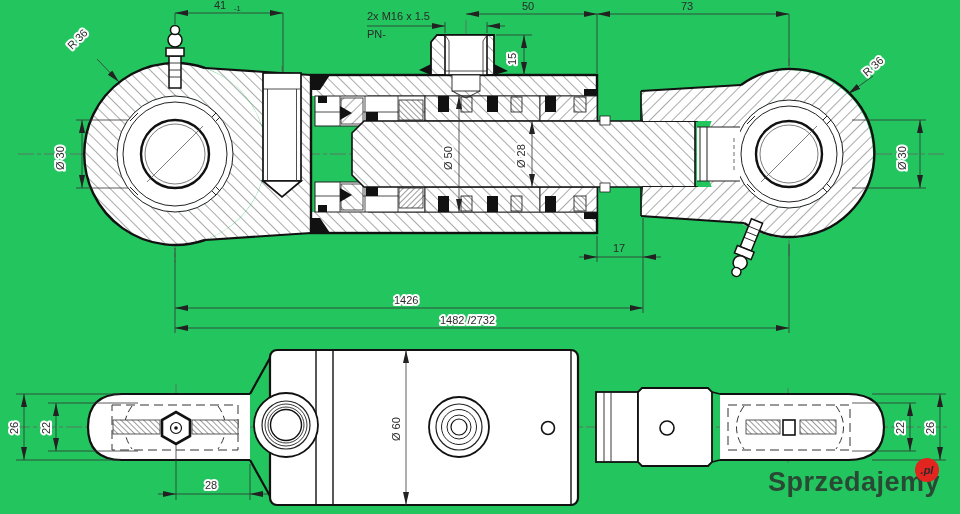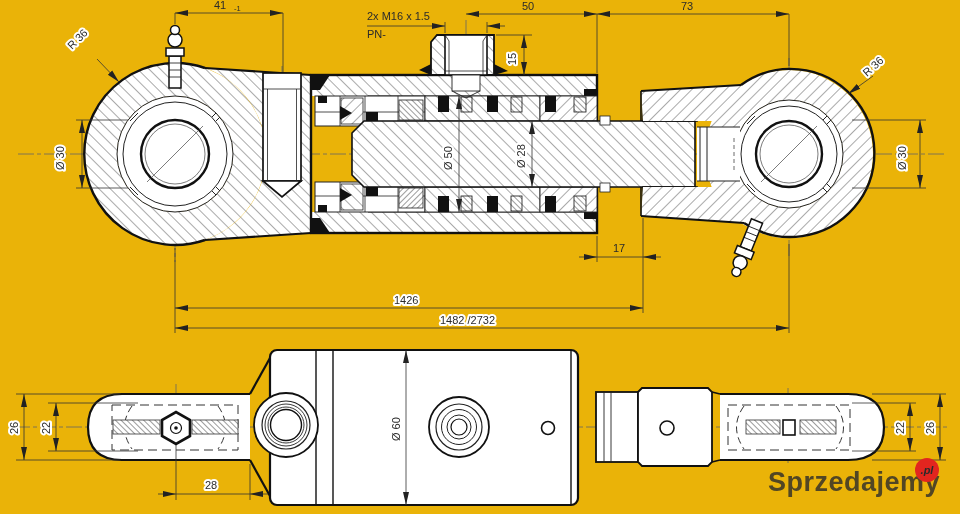--- a/index.html
+++ b/index.html
@@ -1,16 +1,16 @@
 <!DOCTYPE html>
 <html><head>
 <meta charset="utf-8">
 <style>
   html,body{margin:0;padding:0;background:#ffffff;}
-  .sheet{width:960px;height:514px;background:#eab308;position:relative;overflow:hidden;}
+  .sheet{width:960px;height:514px;background:#22c55e;position:relative;overflow:hidden;}
   svg{display:block;}
   text{font-family:"Liberation Sans", sans-serif;fill:#2b2b2b;}
   .dim{font-size:11px;}
   .dimsmall{font-size:7.5px;}
   .halo{paint-order:stroke;stroke:#ffffff;stroke-width:4px;stroke-linejoin:round;}
   .wm{font-size:27px;font-weight:bold;letter-spacing:0.5px;opacity:0.8;}
   .wmpl{font-size:11px;font-weight:bold;font-style:italic;}
 </style>
 </head>
 <body>

